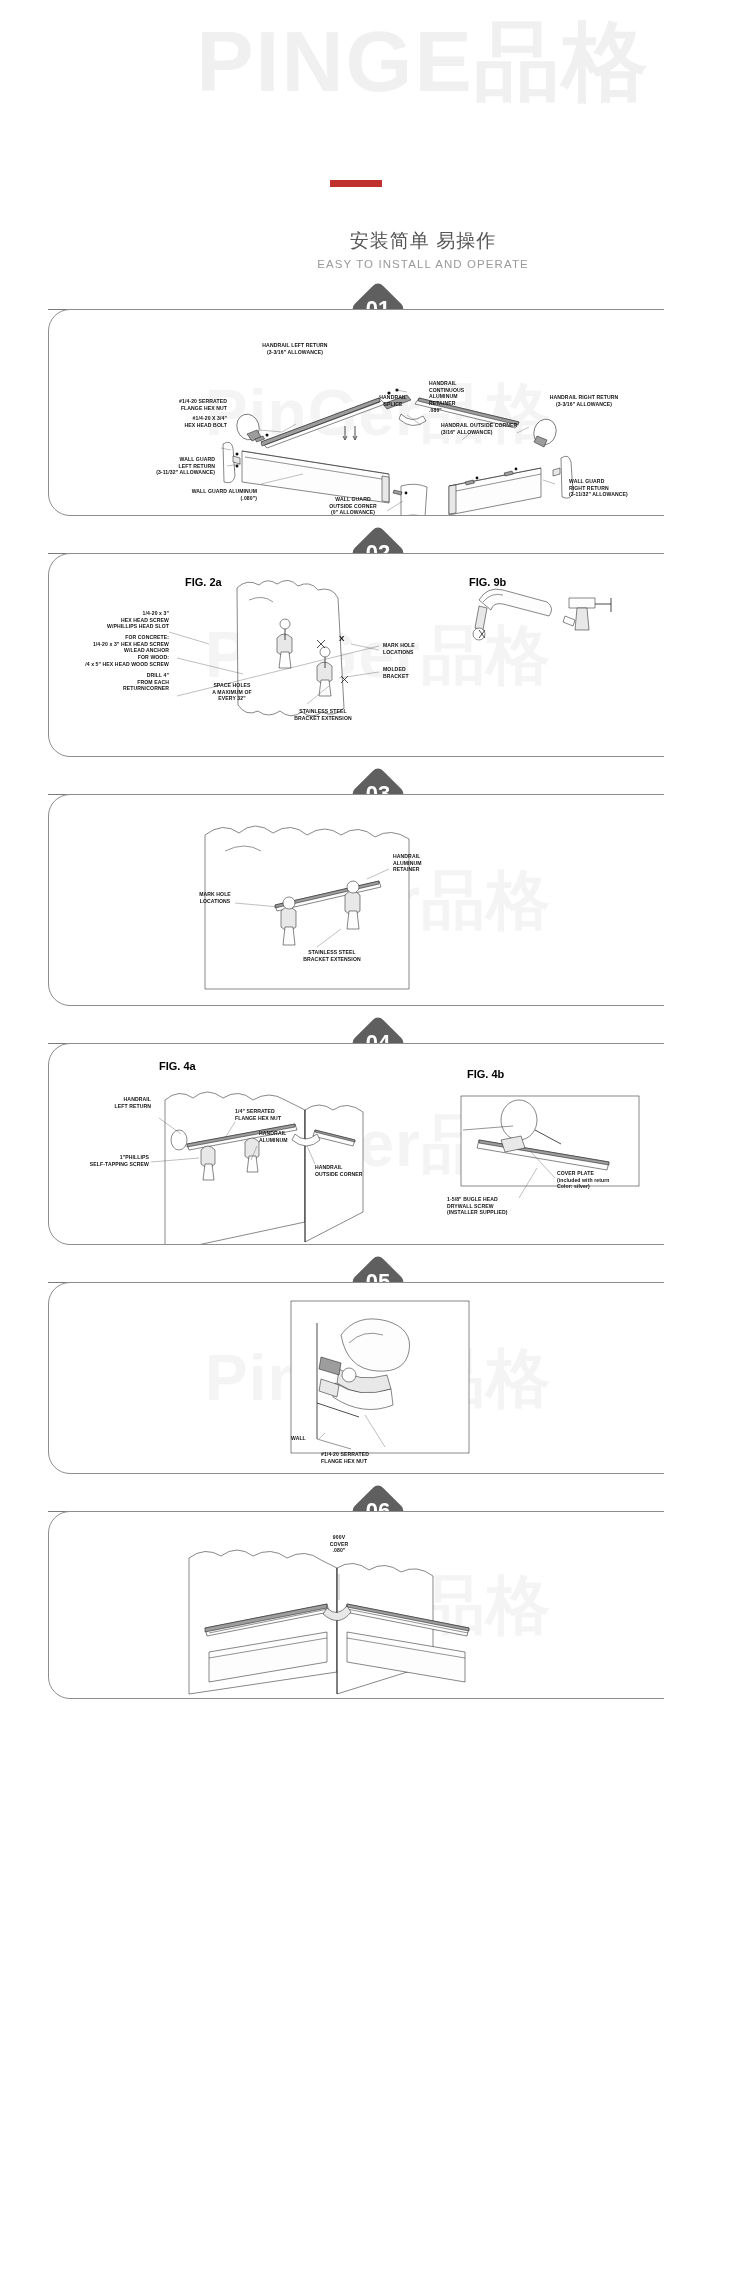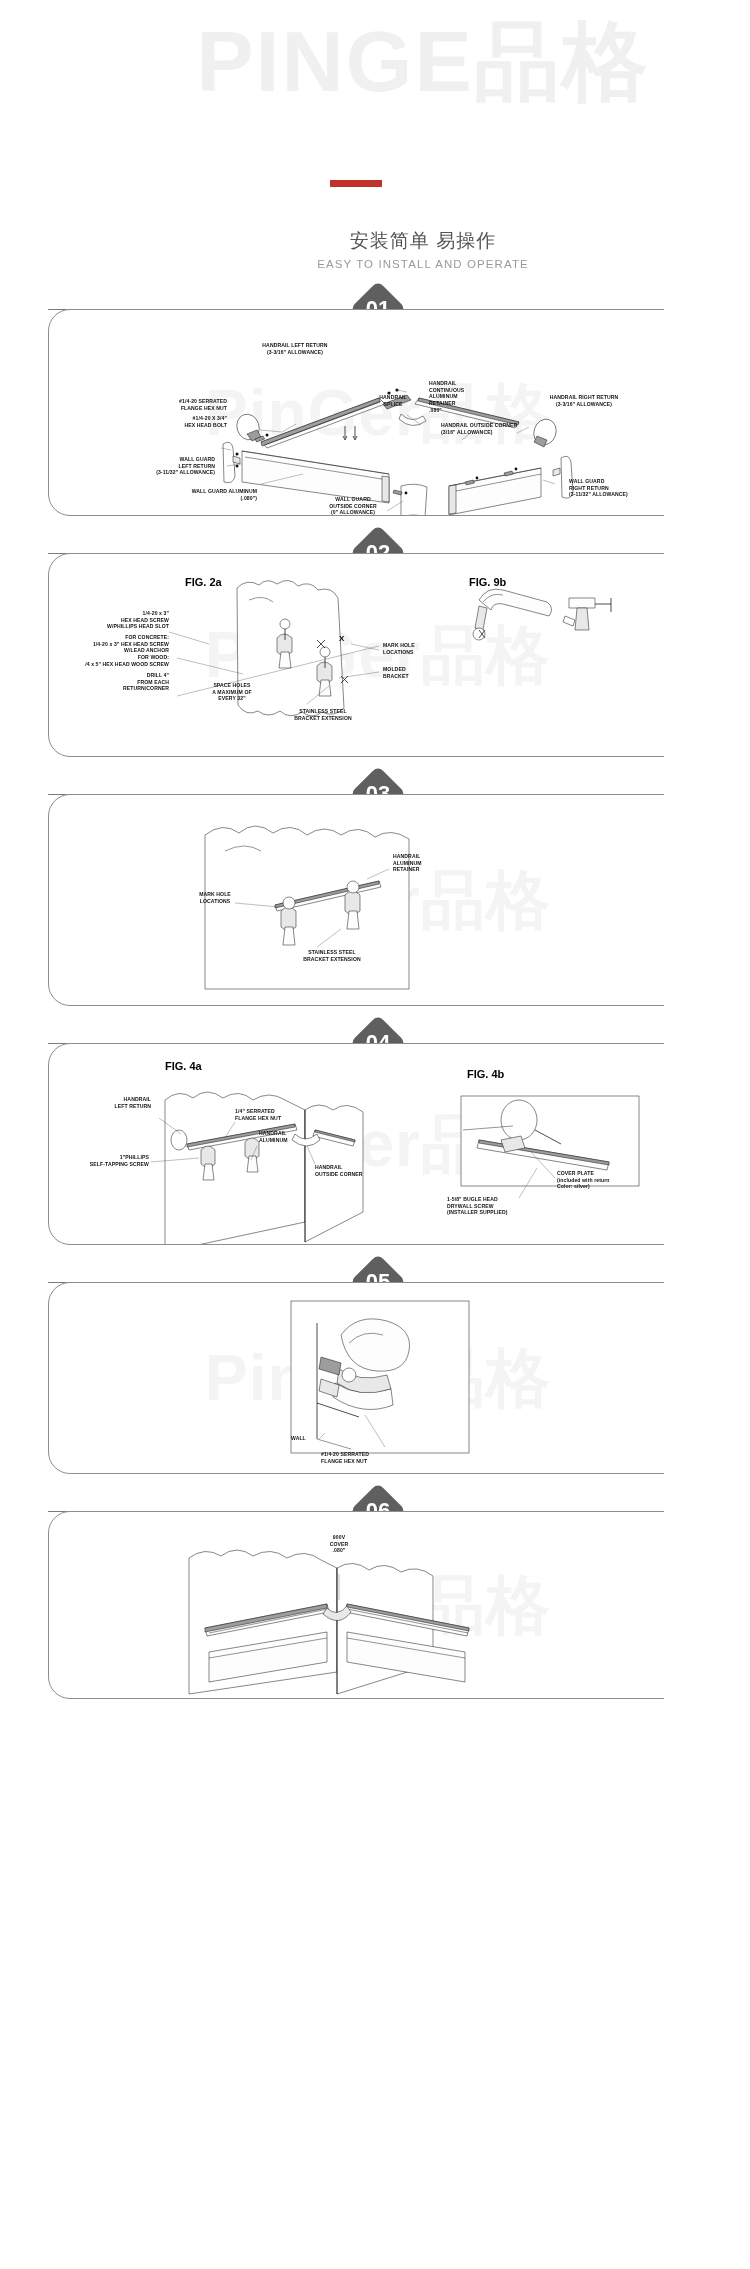--- a/index.html
+++ b/index.html
@@ -370,21 +370,21 @@
       <div class="num-line"></div>
       <div class="num-badge">
         <div class="dia"></div>
         <div class="txt">04</div>
       </div>
     </div>
     <div class="panel" style="height:200px">
       <div class="notch"></div>
       <div class="wm-panel">PinGer品格</div>
 
-      <div class="fighead" style="left:116px;top:16px">FIG. 4a</div>
+      <div class="fighead" style="left:110px;top:16px">FIG. 4a</div>
       <div class="fighead" style="left:418px;top:24px">FIG. 4b</div>
 
       <svg class="fig" style="left:0;top:0;width:660px;height:200px" viewBox="0 0 660 200">
 
         <path class="fill-w" d="M116 56 q14 -12 28 -2 q14 -12 30 0 q16 -10 30 2 q16 -10 32 0 l20 10 0 112 -140 30 z"></path>
         <path class="fill-w" d="M256 66 q14 -10 28 0 q14 -10 30 2 l0 100 -58 30 z"></path>
         <path class="ln2" d="M256 66 l0 132"></path>
 
         <g>
           <path class="fill-lt" d="M138 100 L246 80 L248 86 L140 106 Z"></path>

